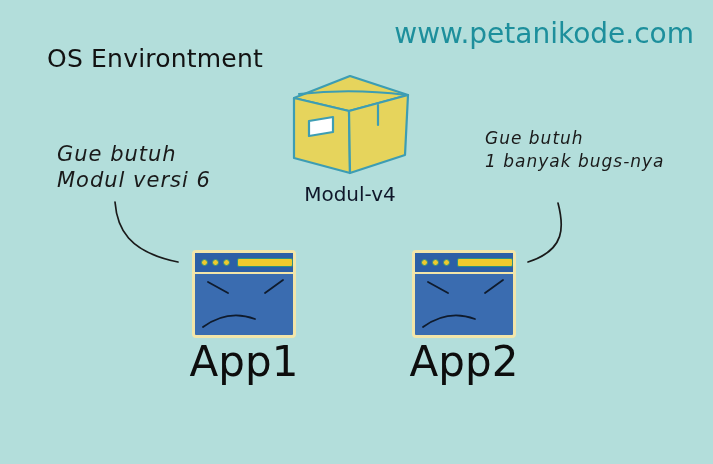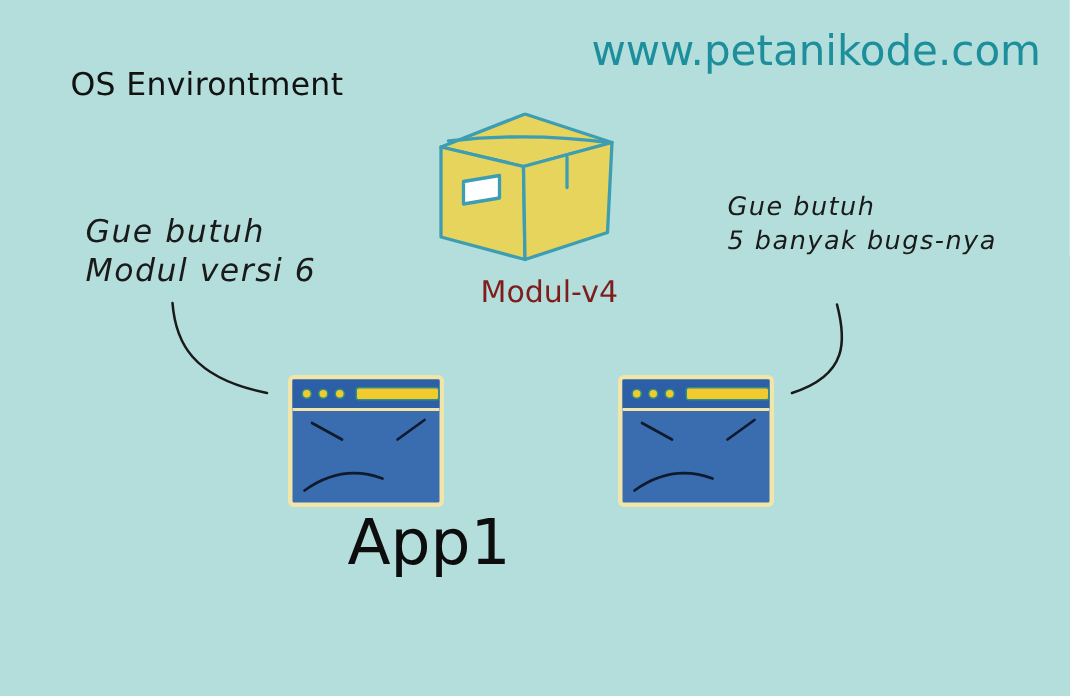--- a/index.html
+++ b/index.html
@@ -6,40 +6,40 @@
   .stage{
     position:relative;
     width:713px;height:464px;
     background:#b3dedb;
     overflow:hidden;
     font-family:"DejaVu Sans", sans-serif;
     color:#121212;
   }
   .title{
     position:absolute;left:47px;top:44px;
-    font-size:21px;letter-spacing:.2px;color:#121212;
+    font-size:25px;letter-spacing:.2px;color:#121212;
   }
   .website{
     position:absolute;right:19px;top:17px;
     font-size:28px;color:#1d8f9c;
   }
   
   .note{
     position:absolute;
     font-style:italic;
     color:#1a1a1a;
     letter-spacing:1px;
   }
   .note-left{left:57px;top:141px;font-size:21px;line-height:26px;}
   .note-right{left:485px;top:127px;font-size:17px;line-height:23px;}
   
   .module-box{position:absolute;left:288px;top:75px;width:124px;height:100px;}
   .module-label{
     position:absolute;left:288px;top:182px;width:124px;
-    text-align:right;font-size:20px;color:#7f1d1d;
+    text-align:center;font-size:20px;color:#0f172a;
   }
   
   .curves{position:absolute;left:0;top:0;width:713px;height:464px;pointer-events:none;}
   
   .app-window{
     position:absolute;top:250px;width:104px;height:88px;
     box-sizing:border-box;
     background:#3a6cb0;
     border:3px solid #f2e5a9;
     border-radius:4px;
@@ -65,21 +65,21 @@
     background:#f0ca2e;
     border:1px solid #2f8f84;
     box-sizing:border-box;
     border-radius:2px;
   }
   .app-body{position:relative;height:59px;}
   .app-body svg{position:absolute;left:0;top:0;}
   .app-label{
     position:absolute;top:341px;width:120px;
     text-align:center;
-    font-size:42px;color:#0d0d0d;line-height:1;margin-left:42px;
+    font-size:42px;color:#0d0d0d;line-height:1;
   }
   .app-label-1{left:184px;}
   .app-label-2{left:404px;}
 </style>
 </head>
 <body>
 
 <div class="stage">
 
   <div class="title">OS Environtment</div>
@@ -96,21 +96,21 @@
     </g>
   </svg>
   <div class="module-label">Modul-v4</div>
 
   <div class="note note-left">
     <div>Gue butuh</div>
     <div>Modul versi 6</div>
   </div>
   <div class="note note-right">
     <div>Gue butuh</div>
-    <div>5 banyak bugs-nya</div>
+    <div>1 banyak bugs-nya</div>
   </div>
 
   <svg class="curves" viewBox="0 0 713 464">
     <path d="M115,202 C117,228 128,252 178,262" fill="none" stroke="#1a1a1a" stroke-width="1.7" stroke-linecap="round"></path>
     <path d="M558,203 C564,226 566,250 528,262" fill="none" stroke="#1a1a1a" stroke-width="1.7" stroke-linecap="round"></path>
   </svg>
 
   <div class="app-window app1">
     <div class="titlebar">
       <span class="dot"></span>
@@ -140,14 +140,15 @@
     <div class="app-body">
       <svg width="98" height="59" viewBox="0 0 98 59">
         <g fill="none" stroke="#0f1b2d" stroke-width="1.8" stroke-linecap="round">
           <path d="M13,8 L33,19"></path>
           <path d="M70,19 L88,6"></path>
           <path d="M8,53 Q33,35 60,45"></path>
         </g>
       </svg>
     </div>
   </div>
+  <div class="app-label app-label-2">App2</div>
 
 </div>
 
 </body></html>

